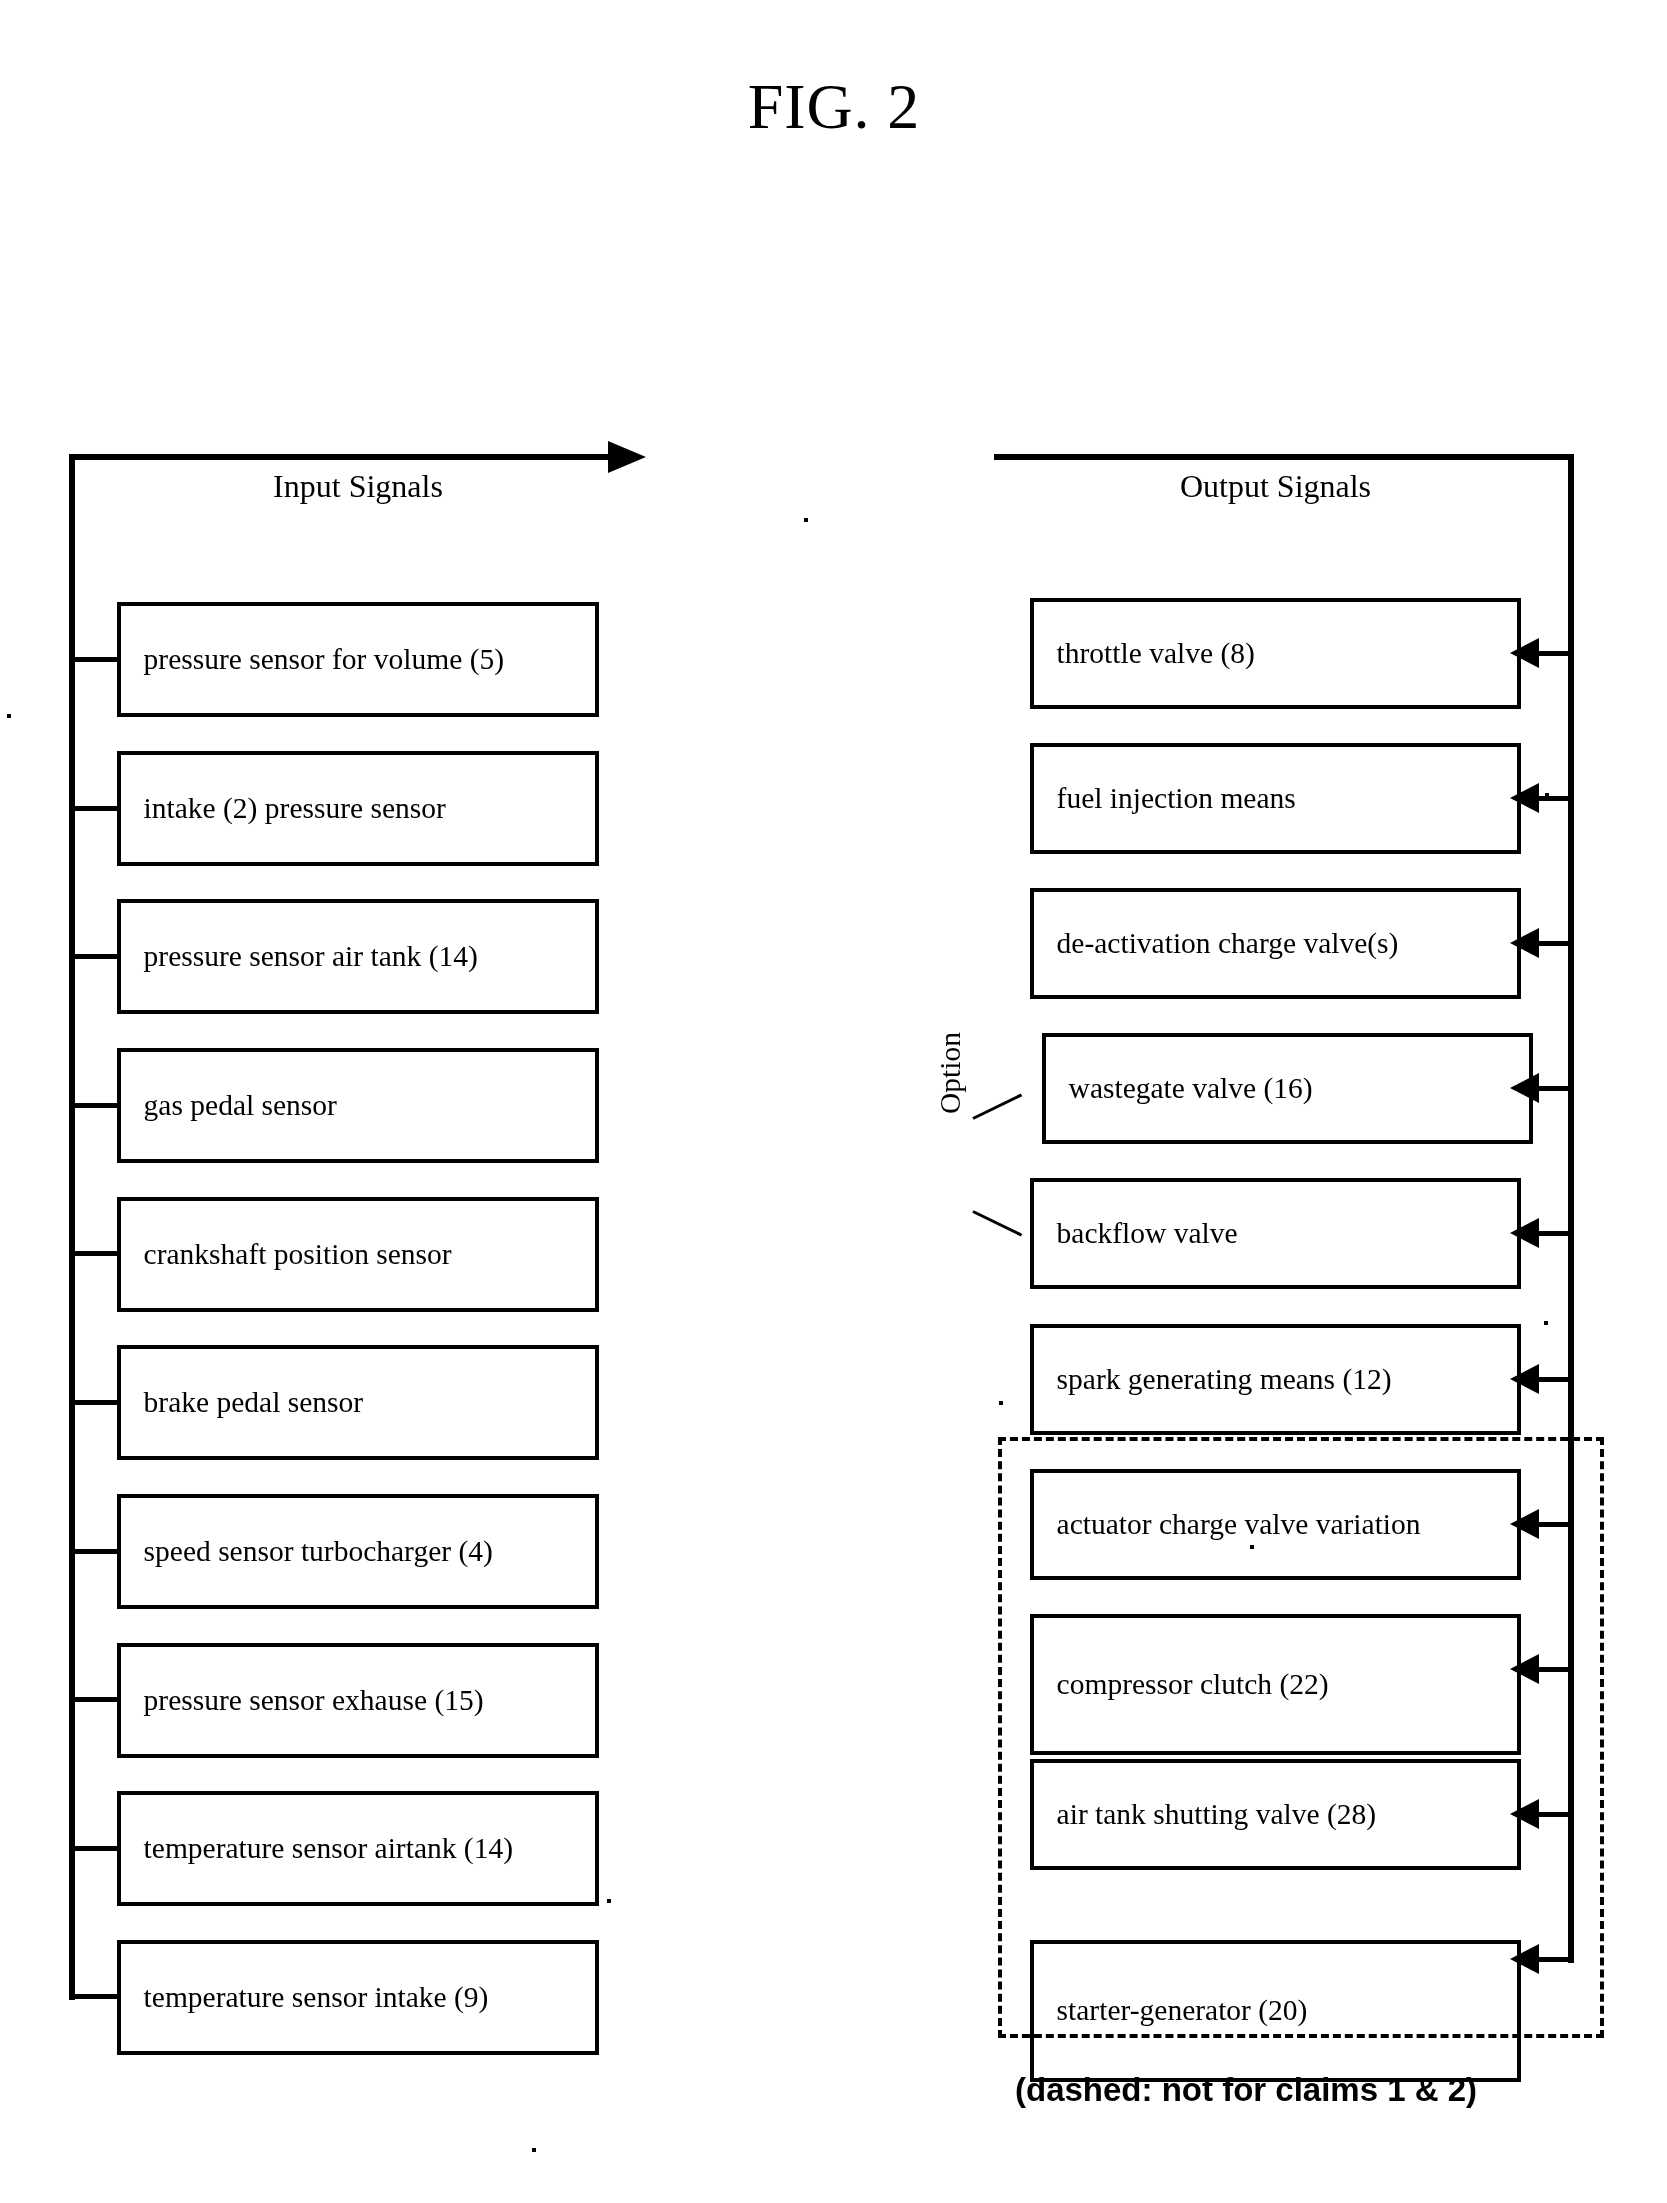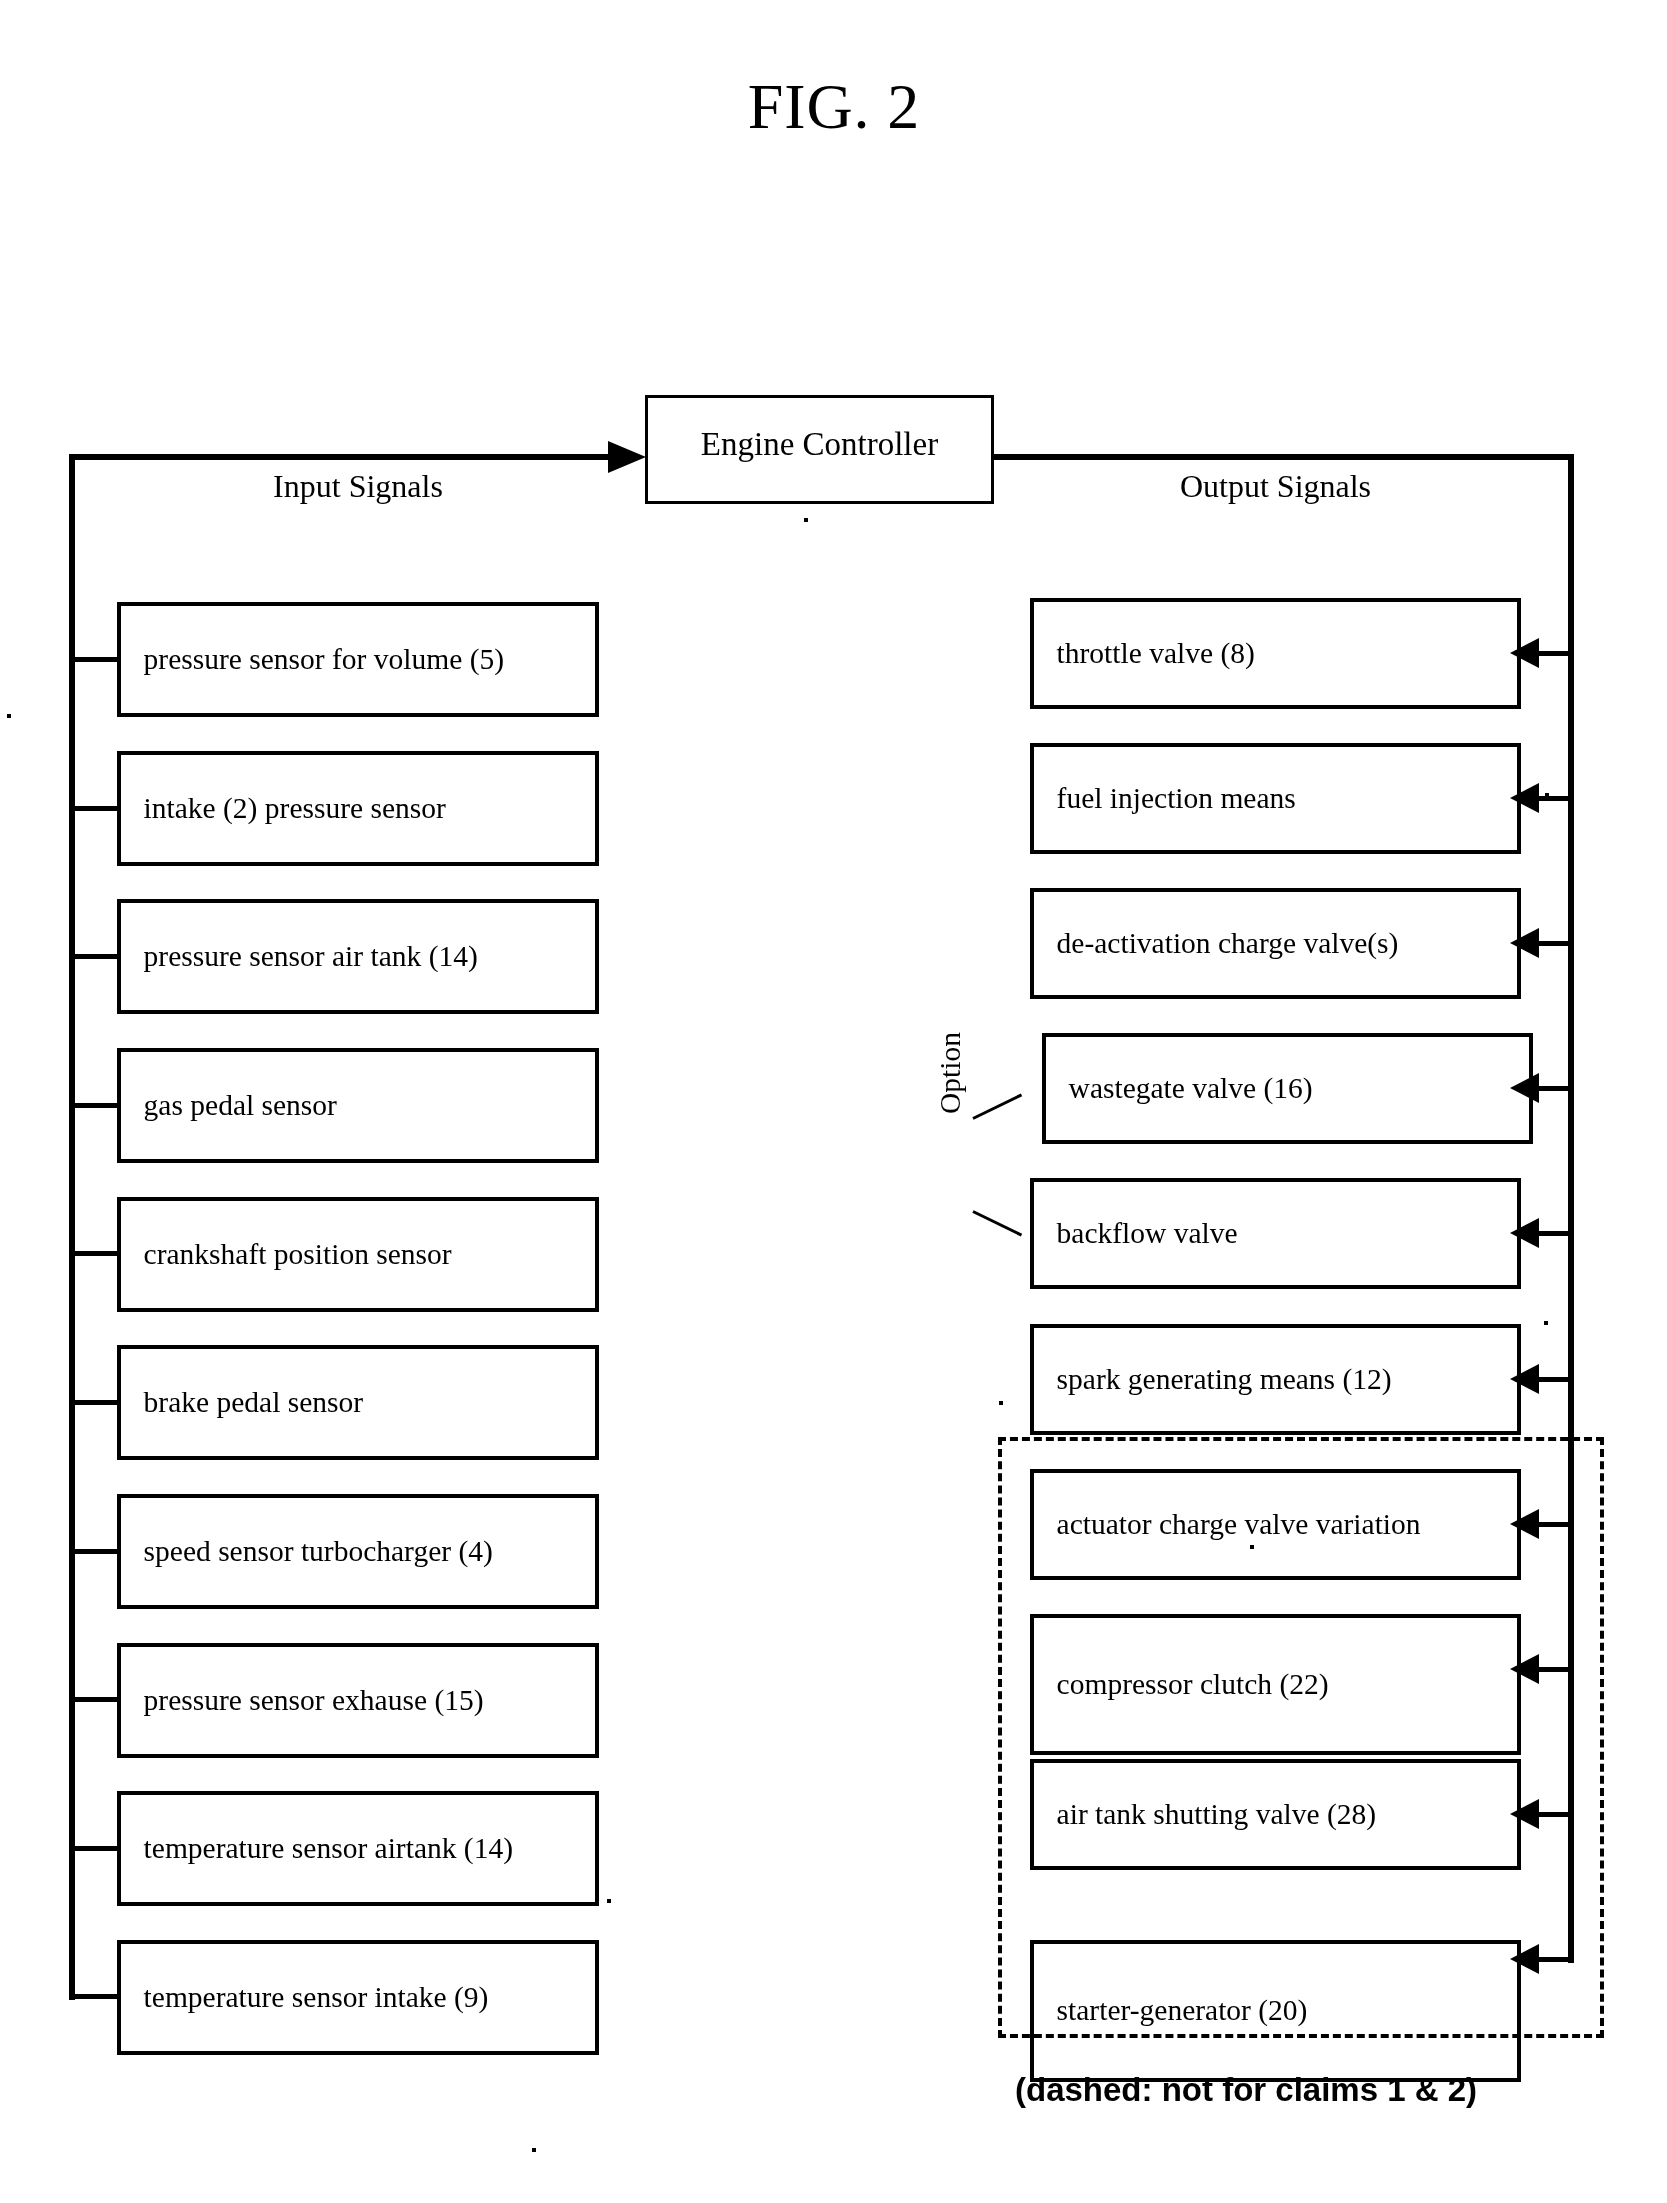--- a/index.html
+++ b/index.html
@@ -183,23 +183,20 @@
 <body>
 
 <div id="figure-root">
 
   <div class="fig-title">FIG. 2</div>
 
   <div class="wire" id="input-bus-top"></div>
   <div class="wire" id="input-bus-vert" style="height: 1546px;"></div>
   <div id="ec-arrow-head"></div>
 
-  <div id="engine-controller-box">
-    <span class="ec-label">Engine Controller</span>
-  </div>
   <div class="ec-speck"></div>
 
   <div class="wire" id="output-bus-top"></div>
   <div class="wire" id="output-bus-vert" style="height: 1509px;"></div>
 
   <div class="col-heading" id="input-heading">Input Signals</div>
   <div class="col-heading" id="output-heading">Output Signals</div>
 
   <div id="input-boxes">
       <div class="sig-box in-box" style="top: 602px; height: 115px;">

